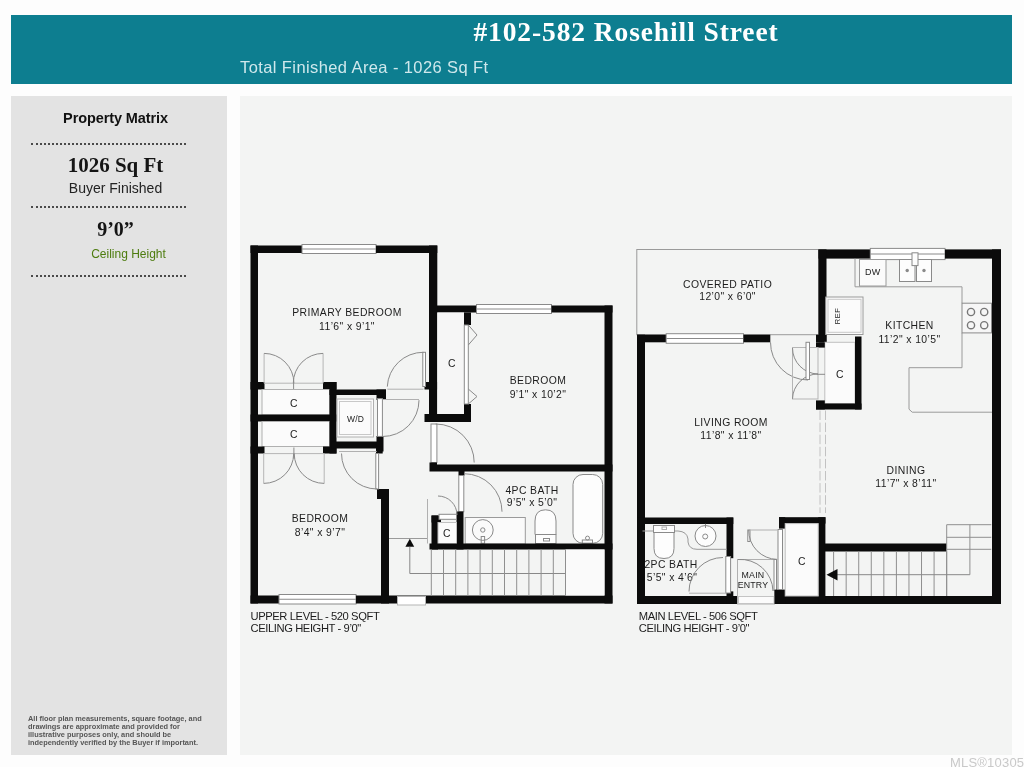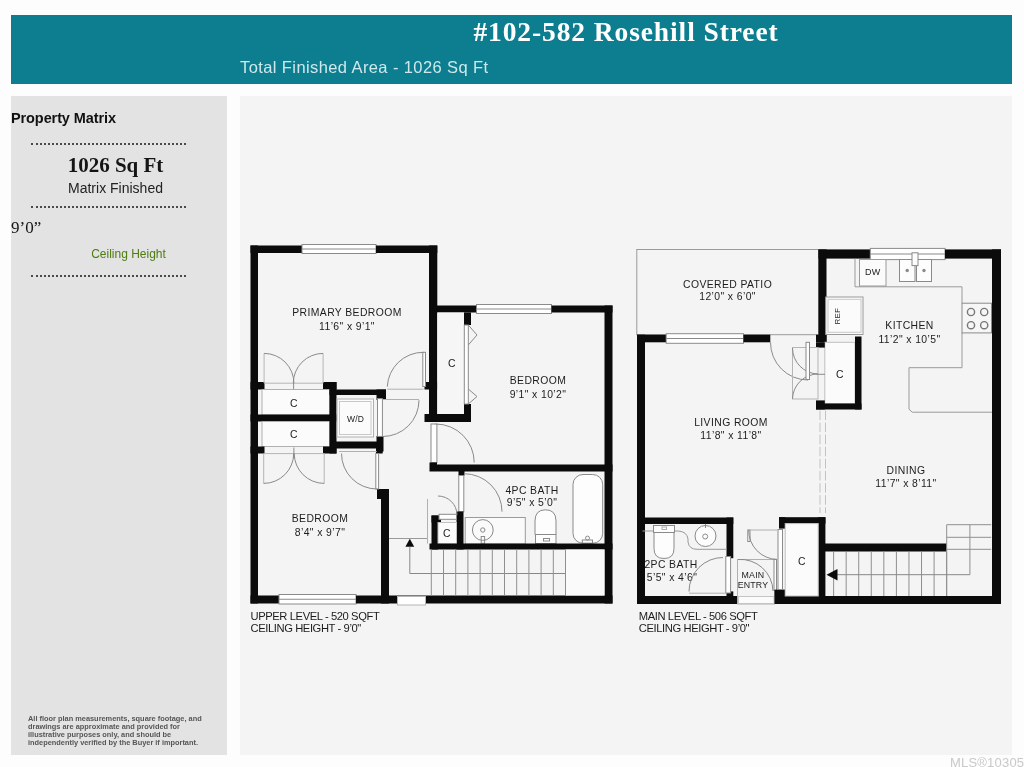--- a/index.html
+++ b/index.html
@@ -1,26 +1,26 @@
 <!DOCTYPE html>
 <html><head><meta charset="utf-8"><style>
 *{margin:0;padding:0;box-sizing:border-box}
 body{width:1024px;height:767px;background:#fdfdfd;position:relative;overflow:hidden;font-family:"Liberation Sans",sans-serif}
 .abs{position:absolute}
 </style></head><body>
 <div class="abs" style="left:11px;top:15px;width:1001px;height:69px;background:#0d7e90"></div>
 <div class="abs" style="left:240px;top:16px;width:772px;text-align:center;font-family:'Liberation Serif',serif;font-weight:bold;font-size:27.5px;color:#ffffff;letter-spacing:.9px">#102-582 Rosehill Street</div>
 <div class="abs" style="left:240px;top:58px;width:772px;text-align:left;font-size:16.5px;color:#cfe8ec;letter-spacing:.4px">Total Finished Area - 1026 Sq Ft</div>
 <div class="abs" style="left:11px;top:96px;width:216px;height:659px;background:#e3e3e3"></div>
-<div class="abs" style="left:11px;top:110px;width:209px;font-weight:bold;font-size:14.5px;color:#111;letter-spacing:-.1px">Property Matrix</div>
+<div class="abs" style="left:11px;top:110px;width:209px;text-align:center;font-weight:bold;font-size:14.5px;color:#111;letter-spacing:-.1px">Property Matrix</div>
 <div class="abs" style="left:31px;top:143px;width:155px;border-bottom:2px dotted #4a4a4a"></div>
 <div class="abs" style="left:11px;top:153px;width:209px;text-align:center;font-family:'Liberation Serif',serif;font-weight:bold;font-size:21px;color:#151515">1026 Sq Ft</div>
-<div class="abs" style="left:11px;top:180px;width:209px;text-align:center;font-size:14px;color:#222">Matrix Finished</div>
+<div class="abs" style="left:11px;top:180px;width:209px;text-align:center;font-size:14px;color:#222">Buyer Finished</div>
 <div class="abs" style="left:31px;top:205.5px;width:155px;border-bottom:2px dotted #4a4a4a"></div>
-<div class="abs" style="left:11px;top:218px;width:209px;text-align:left;font-family:'Liberation Serif',serif;font-weight:normal;font-size:17px;color:#151515">9’0”</div>
+<div class="abs" style="left:11px;top:218px;width:209px;text-align:center;font-family:'Liberation Serif',serif;font-weight:bold;font-size:20px;color:#151515">9’0”</div>
 <div class="abs" style="left:24px;top:247px;width:209px;text-align:center;font-size:12px;color:#4d7c0f">Ceiling Height</div>
 <div class="abs" style="left:31px;top:274.5px;width:155px;border-bottom:2px dotted #4a4a4a"></div>
 <div class="abs" style="left:28px;top:715px;width:180px;font-size:7.4px;font-weight:bold;color:#565656;line-height:8.1px">All floor plan measurements, square footage, and drawings are approximate and provided for illustrative purposes only, and should be independently verified by the Buyer if important.</div>
 <div class="abs" style="left:240px;top:96px;width:772px;height:659px;background:#f3f4f3"></div>
 <div class="abs" style="left:950px;top:754.5px;width:72px;text-align:center;font-size:13px;color:#c9c9c9;letter-spacing:.2px">MLS®1030522</div>
 <svg class="abs" style="left:0;top:0" width="1024" height="767" viewBox="0 0 1024 767">
 <g>
 <rect x="250.5" y="245.5" width="51.5" height="7.5" fill="#0b0b0b"></rect>
 <g>
         <rect x="302" y="244.5" width="74" height="9" fill="#ffffff" stroke="#8a8a8a" stroke-width="1"></rect>

